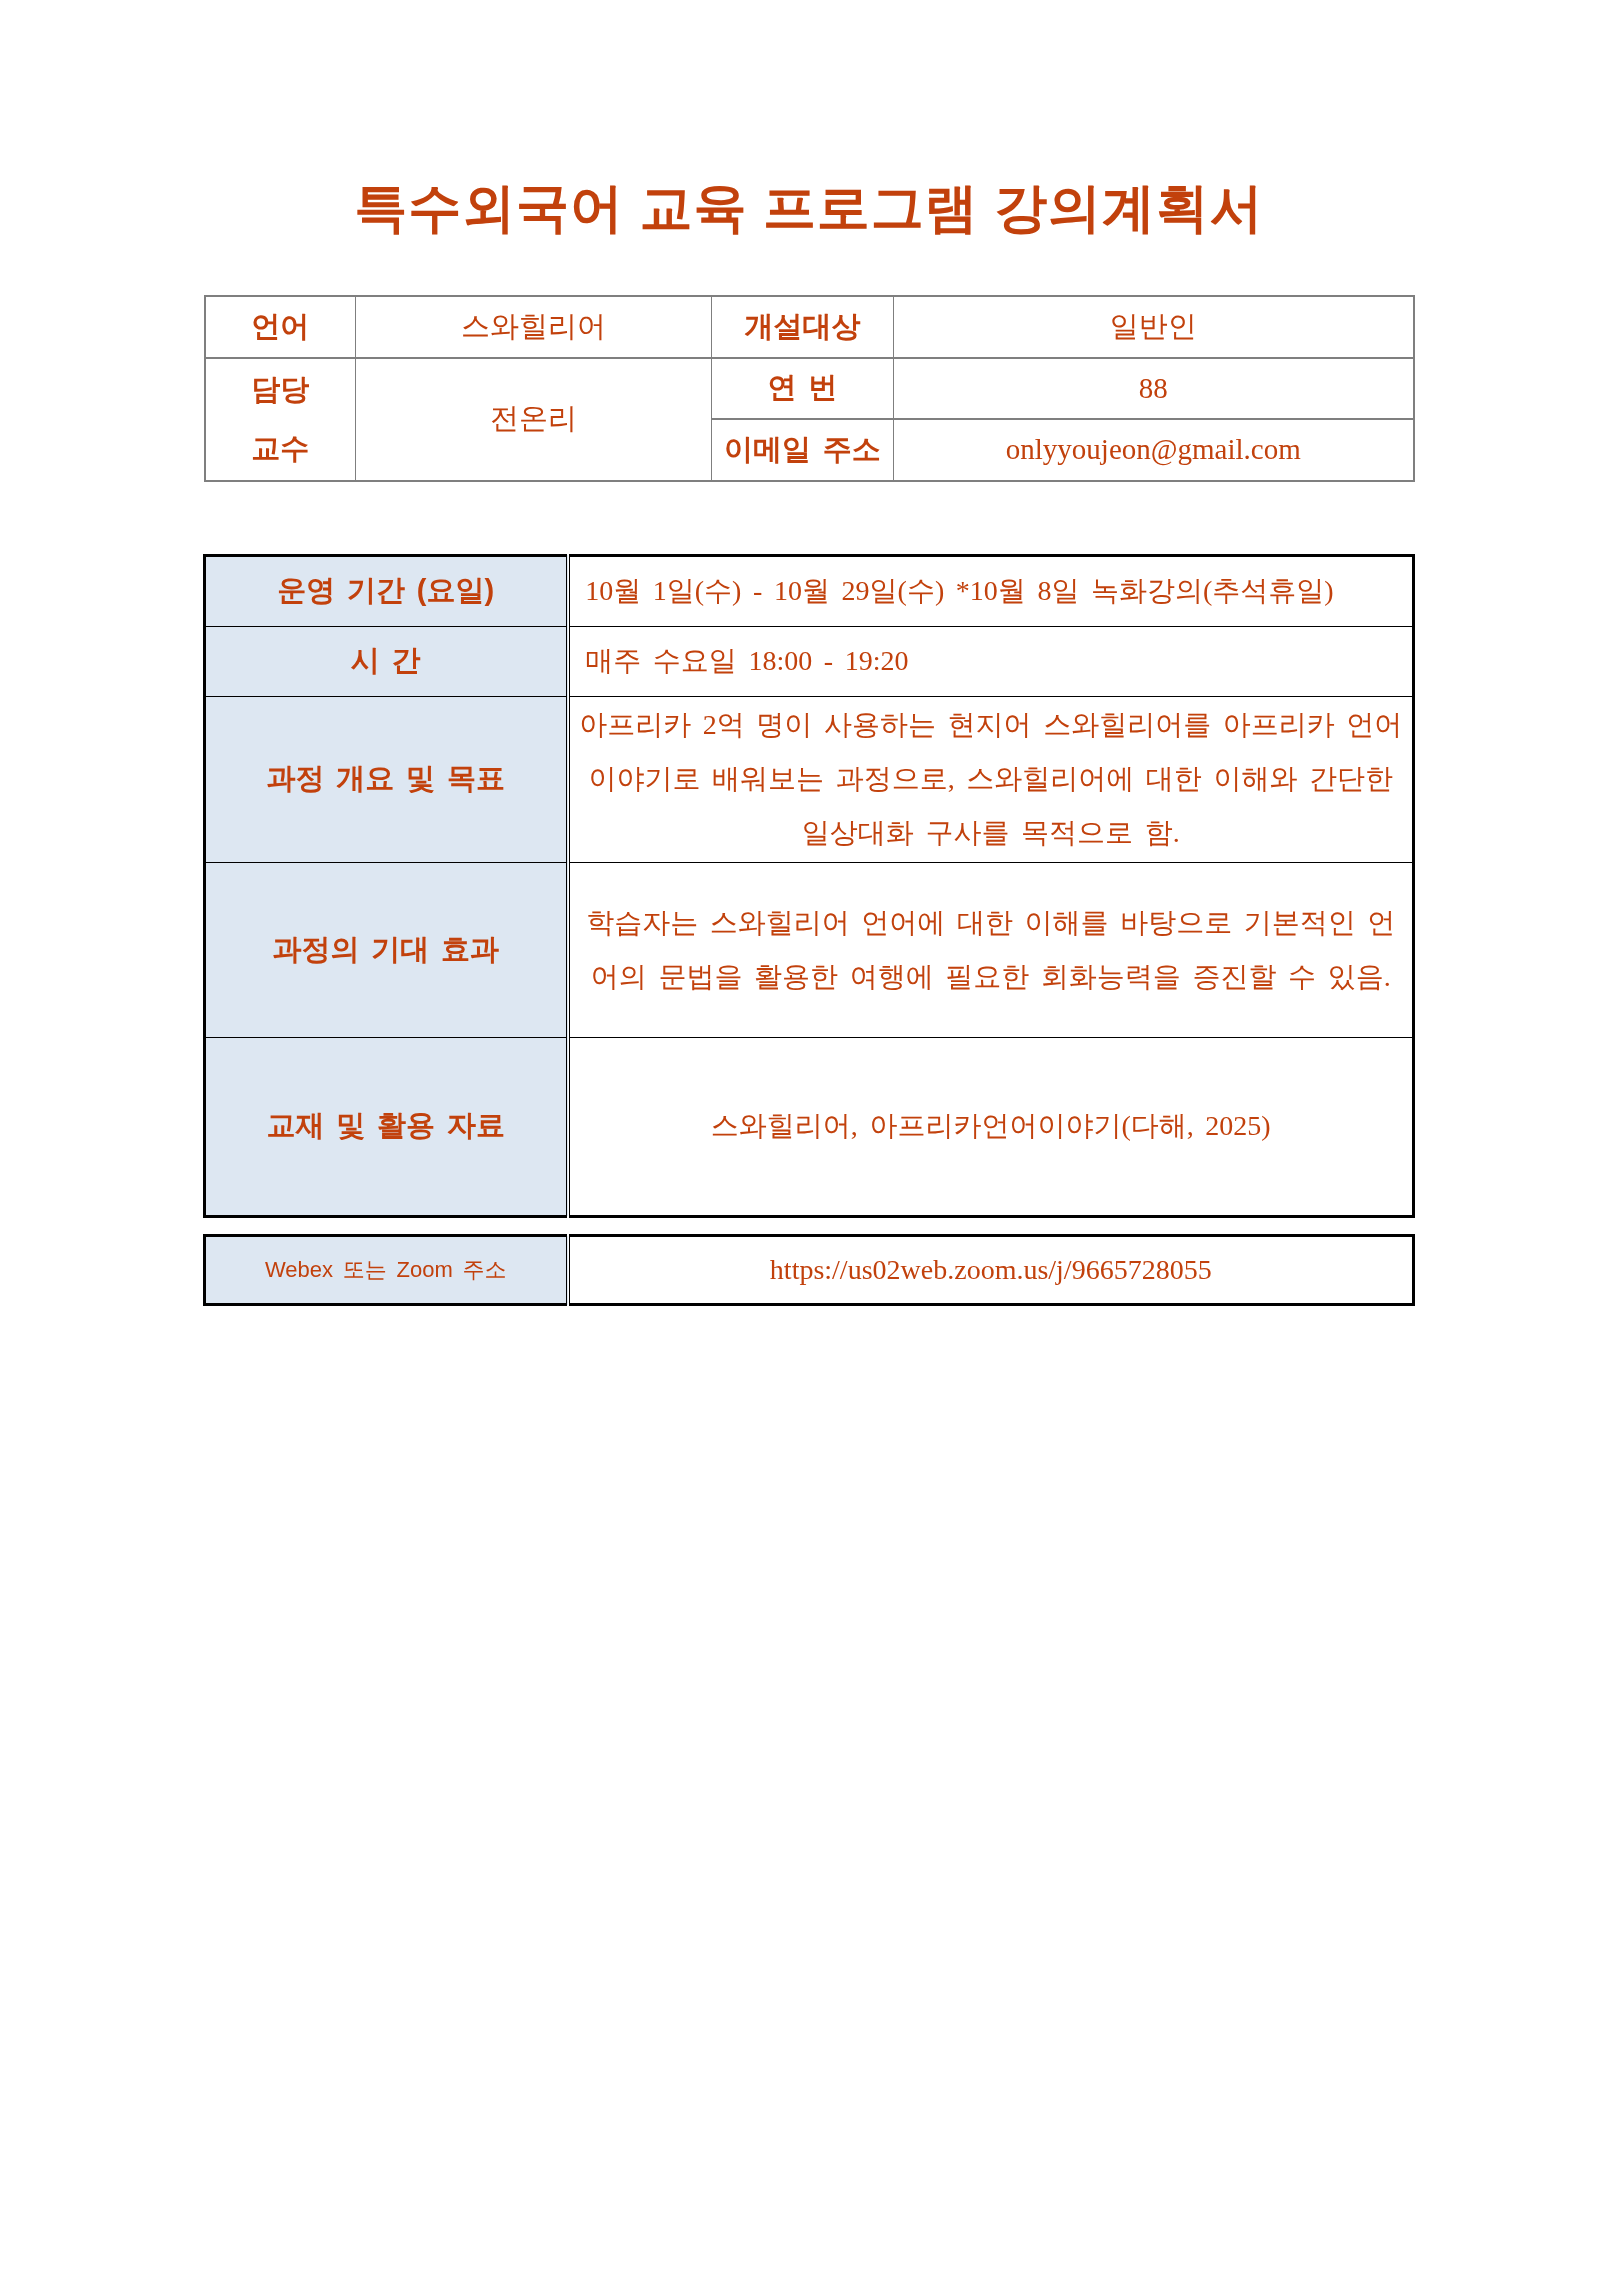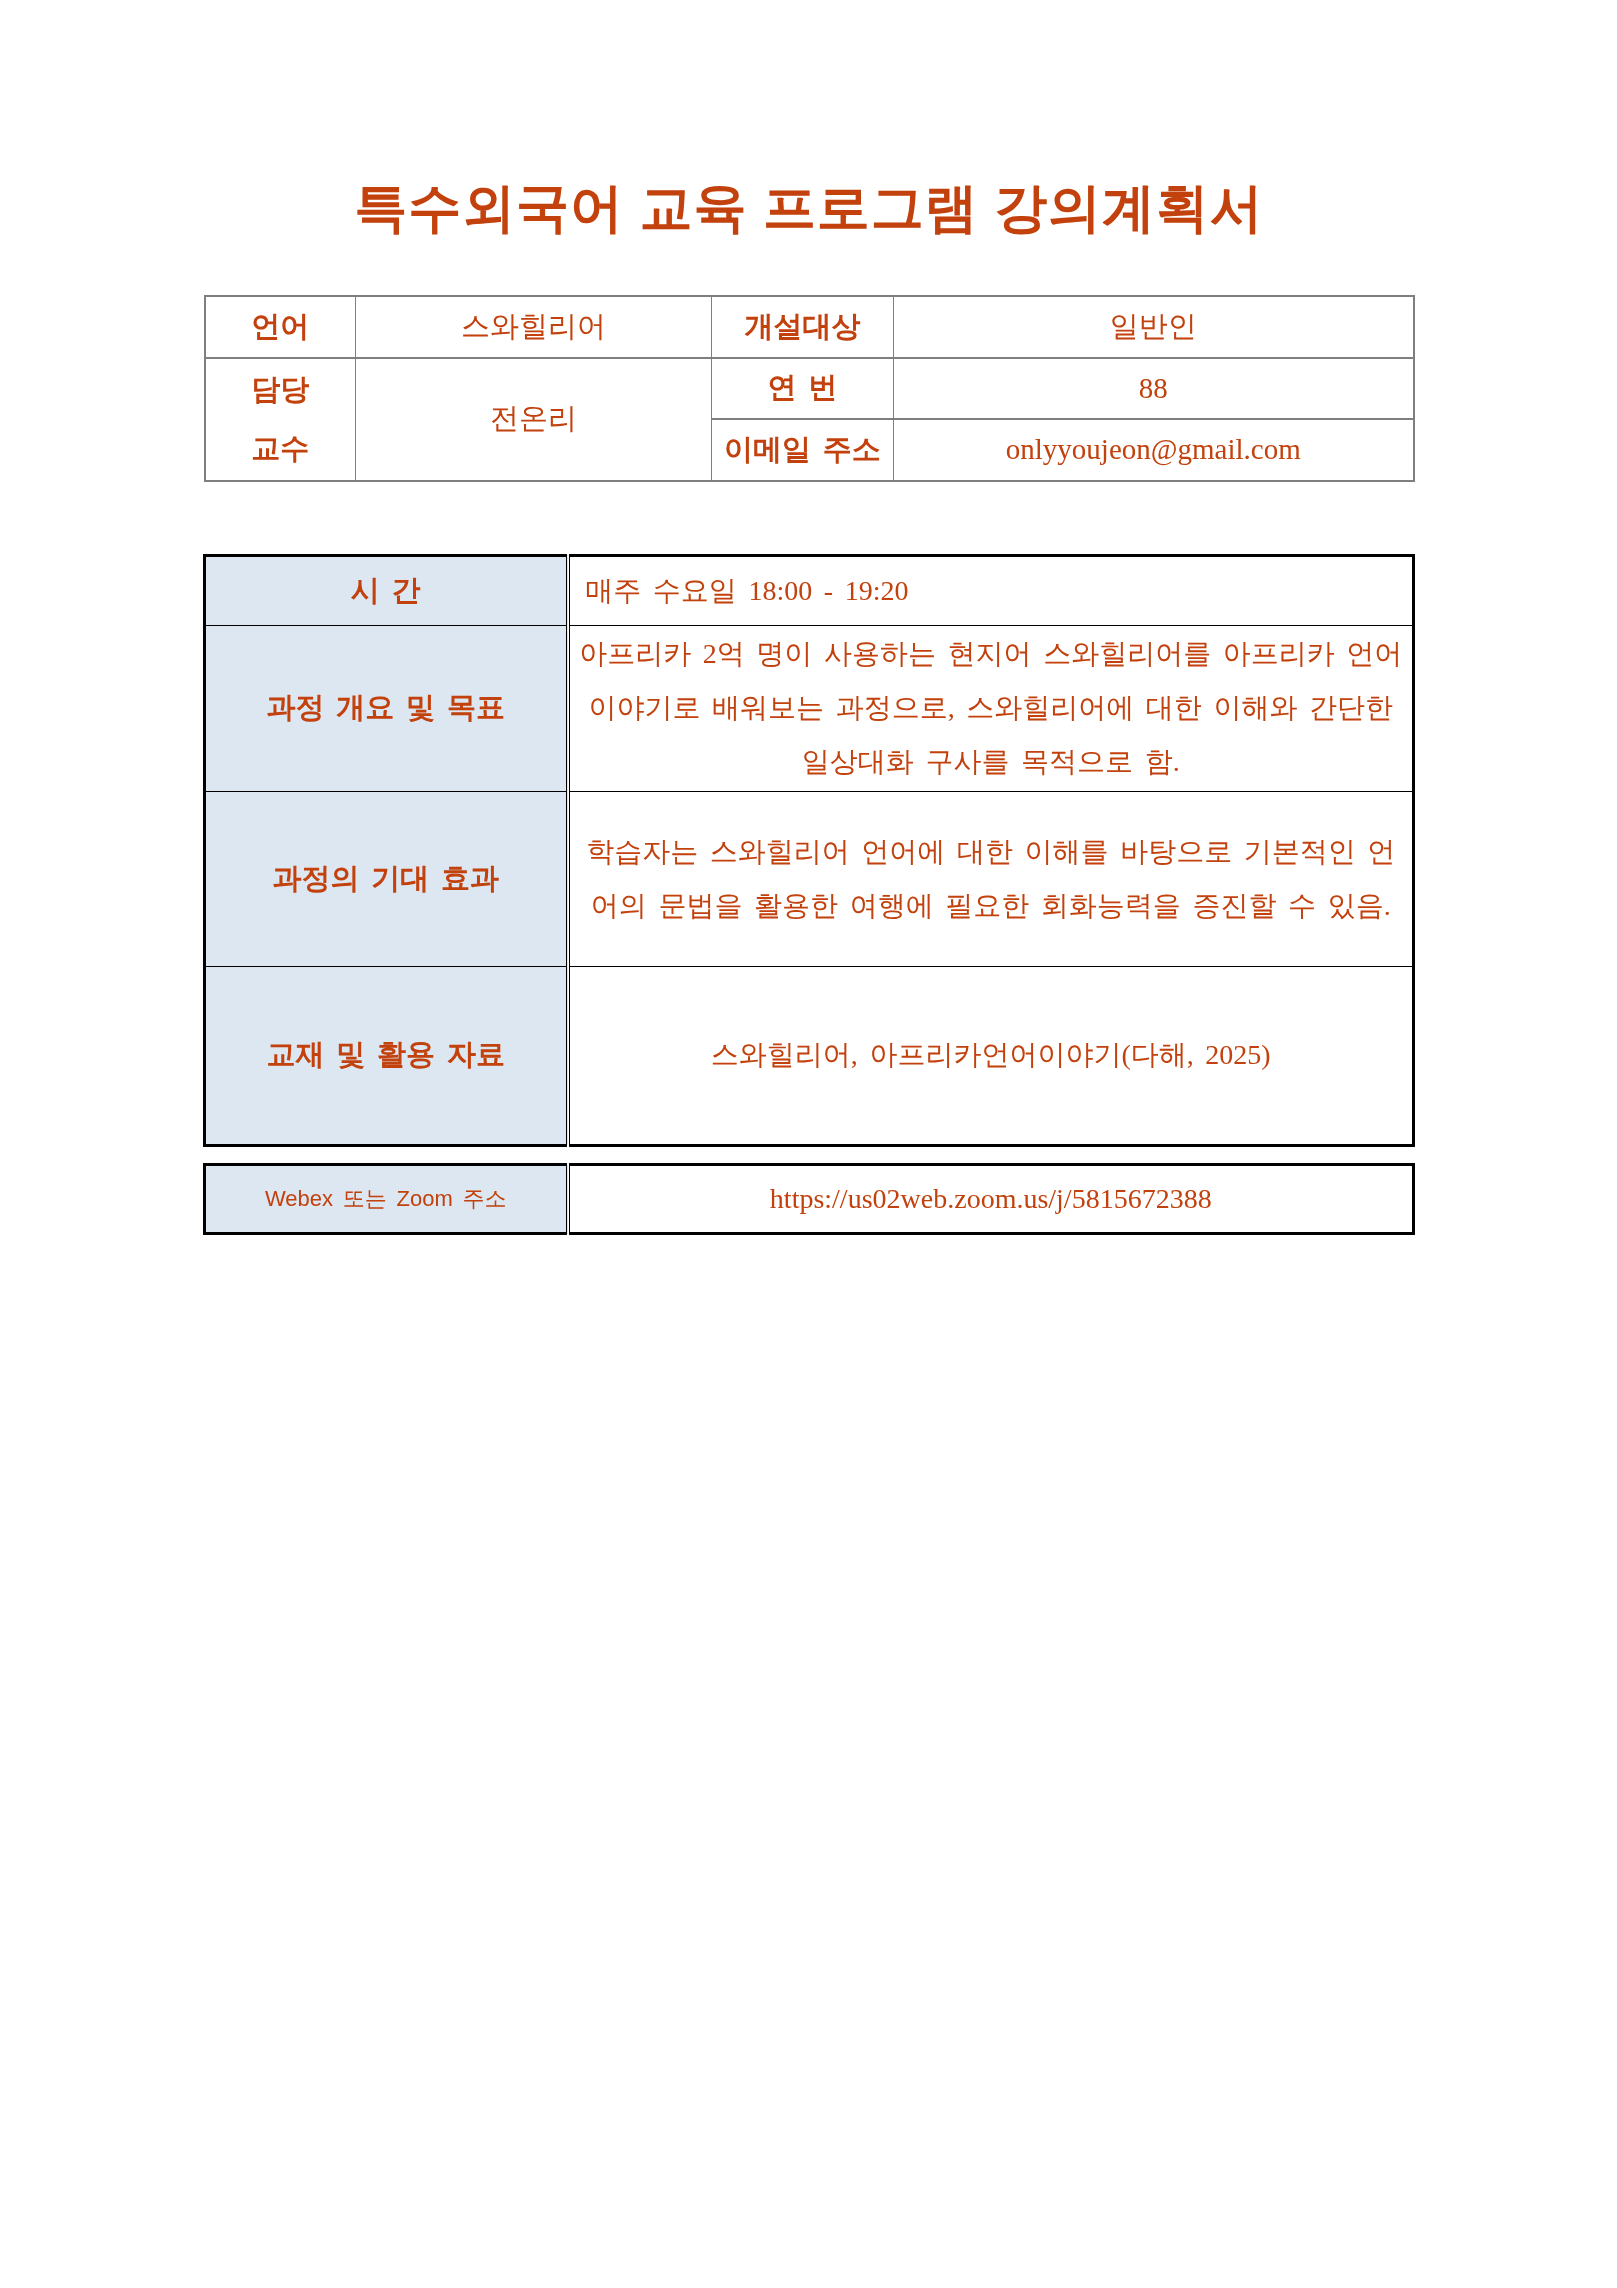--- a/index.html
+++ b/index.html
@@ -113,20 +113,24 @@
     </tr>
   </tbody>
     </table>
 
   <table class="tbl t2">
     <colgroup>
       <col style="width:363px">
         <col style="width:846px">
     </colgroup>
     <tbody>
+        <tr class="rh77">
+      <td class="lblcell">운영 기간 (요일)</td>
+      <td class="valcell left">10월 1일(수) - 10월 29일(수) *10월 8일 녹화강의(추석휴일)</td>
+    </tr>
     <tr class="rh76">
       <td class="lblcell">시 간</td>
       <td class="valcell left">매주 수요일 18:00 - 19:20</td>
     </tr>
     <tr class="rh180">
       <td class="lblcell">과정 개요 및 목표</td>
       <td class="valcell">
         <span class="para">아프리카 2억 명이 사용하는 현지어 스와힐리어를 아프리카 언어 이야기로 배워보는 과정으로, 스와힐리어에 대한 이해와 간단한 일상대화 구사를 목적으로 함.</span>
       </td>
     </tr>
@@ -144,19 +148,19 @@
     </table>
 
   <table class="tbl t3">
     <colgroup>
       <col style="width:363px">
         <col style="width:846px">
     </colgroup>
     <tbody>
         <tr class="rh75">
       <td class="lblcell regular">Webex 또는 Zoom 주소</td>
-      <td class="valcell">https://us02web.zoom.us/j/5815672388</td>
+      <td class="valcell">https://us02web.zoom.us/j/9665728055</td>
     </tr>
   </tbody>
     </table>
 
 </div>
 
 
 </body></html>

